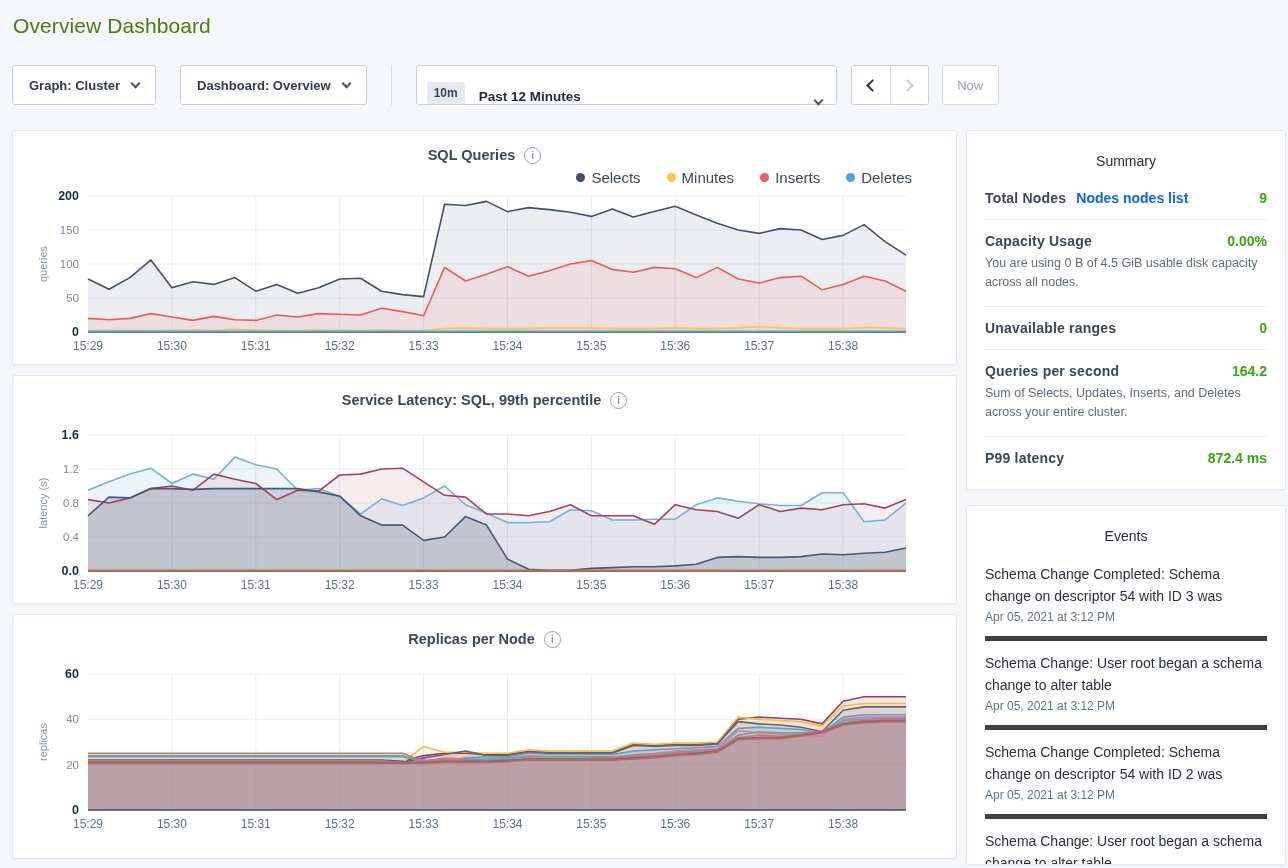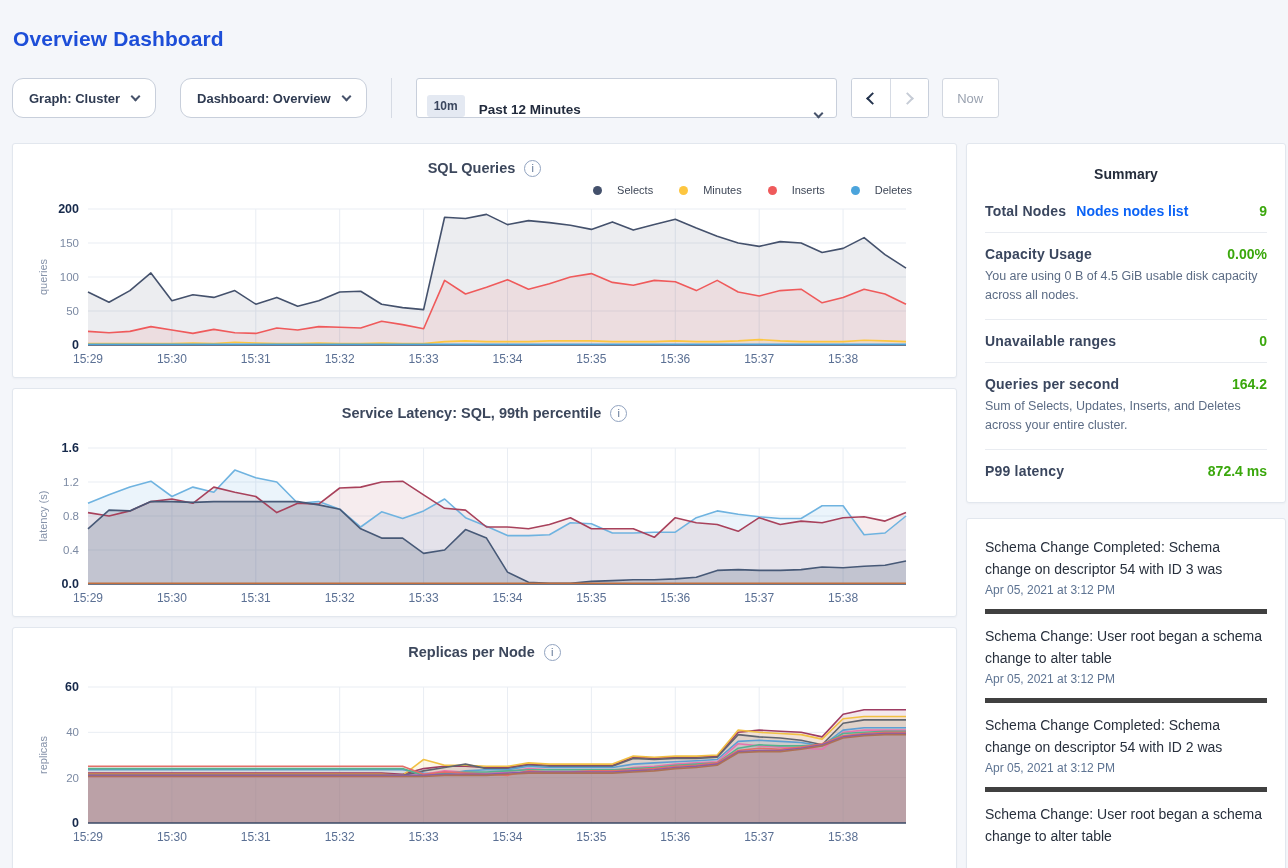--- a/index.html
+++ b/index.html
@@ -1,26 +1,26 @@
 <!DOCTYPE html>
 <html><head>
 <meta charset="utf-8">
 <style>
   * { margin:0; padding:0; box-sizing:border-box; }
   html,body { width:1288px; height:868px; overflow:hidden; background:#f4f6fa;
     font-family:"Liberation Sans", sans-serif; color:#242c3b; }
   .page { width:1288px; height:868px; position:relative; }
 
   
-  .page-title { font-size:21px; font-weight:700; color:#1d4ed8; padding:27px 0 0 13px; letter-spacing:.1px; }
+  .page-title { font-size:21px; font-weight:400; color:#4d7c0f; padding:14px 0 0 13px; letter-spacing:.1px; }
 
   
   .controls { display:flex; align-items:center; margin:27px 0 0 12px; height:40px; }
   .dd { display:flex; align-items:center; height:40px; background:#fff; border:1px solid #c8cfdb;
-    border-radius:11px; padding:0 16px; cursor:pointer; font-family:inherit; }
+    border-radius:3px; padding:0 16px; cursor:pointer; font-family:inherit; }
   .dd-label { font-size:13px; font-weight:700; color:#2f3b52; }
   .chev { width:7px; height:7px; border-right:2px solid #47536b; border-bottom:2px solid #47536b;
     transform:rotate(45deg); margin:-4px 0 0 12px; }
   .dd + .dd { margin-left:24px; }
   .vdiv { width:1px; height:40px; background:#d6dbe4; margin:0 24px; }
   .timesel { display:flex; align-items:flex-end; width:421px; height:40px; background:#fff;
     border:1px solid #c8cfdb; border-radius:3px; padding:0 14px 0 10px; cursor:pointer; font-family:inherit; }
   .time-badge { background:#e4e9f2; border-radius:3px; font-size:12px; font-weight:700; color:#3a465e;
     padding:4px 7px; margin-right:14px; }
   .time-label { font-size:13.5px; font-weight:700; color:#222b3d; flex-grow:1; text-align:left; }
@@ -46,26 +46,26 @@
   .chart-card { width:945px; margin-bottom:10px; padding-top:13px; }
   .chart-card.cut { height:245px; }
   .chart-head { display:flex; align-items:center; justify-content:center; height:22px; }
   .chart-title { font-size:14.5px; font-weight:700; color:#3c475c; }
   .info-icon { width:17px; height:17px; border:1px solid #91a3c0; border-radius:50%; margin-left:9px;
     display:inline-flex; align-items:center; justify-content:center; font-size:11px; color:#5f7595; }
   .info-icon::before { content:"i"; }
   .legend { display:flex; justify-content:flex-end; align-items:center; height:22px; padding-right:44px; }
   .legend-item { display:flex; align-items:center; margin-left:26px; cursor:pointer; }
   .legend-dot { width:9px; height:9px; border-radius:50%; margin-right:6px; }
-  .legend-label { font-size:11px; color:#3e4757;margin-left:9px; }
+  .legend-label { font-size:15px; color:#3e4757; }
   .svg-wrap-pad { margin-top:16px; }
 
   
   .summary-card { padding:6px 18px 10px 18px; margin-bottom:15px; }
-  .panel-title { text-align:center; font-size:14px; font-weight:700; color:#242c3b; margin:16px 0 8px; }
+  .panel-title { text-align:center; font-size:14px; font-weight:400; color:#242c3b; margin:16px 0 8px; }
   .sum-row { border-top:1px solid #e9ecf1; padding:13px 0; }
   .sum-row:first-of-type { border-top:none; }
   .sum-top { display:flex; align-items:baseline; }
   .sum-label { font-size:14px; font-weight:700; color:#3a465e; letter-spacing:.2px; }
   .sum-link { font-size:14px; font-weight:700; color:#0b63f6; margin-left:10px; cursor:pointer; }
   .sum-value { margin-left:auto; font-size:14px; font-weight:700; color:#3aa70c; }
   .sum-desc { font-size:12.5px; color:#5c6c85; line-height:1.55; margin-top:5px; }
 
   .events-card { padding:6px 18px; height:360px; overflow:hidden; }
   .event-item { border-top:5px solid #404040; padding:11px 0 12px; }
@@ -315,20 +315,21 @@
             <div class="sum-row">
               <div class="sum-top">
                 <span class="sum-label">P99 latency</span>
                 <span class="sum-value">872.4 ms</span>
               </div>
             </div>
           </div>
       </div>
 
       <div class="card events-card">
+        <div class="panel-title">Events</div>
         <div id="event-items">
             <div class="event-item">
               <div class="event-msg">Schema Change Completed: Schema change on descriptor 54 with ID 3 was</div>
               <div class="event-ts">Apr 05, 2021 at 3:12 PM</div>
             </div>
             <div class="event-item">
               <div class="event-msg">Schema Change: User root began a schema change to alter table</div>
               <div class="event-ts">Apr 05, 2021 at 3:12 PM</div>
             </div>
             <div class="event-item">

